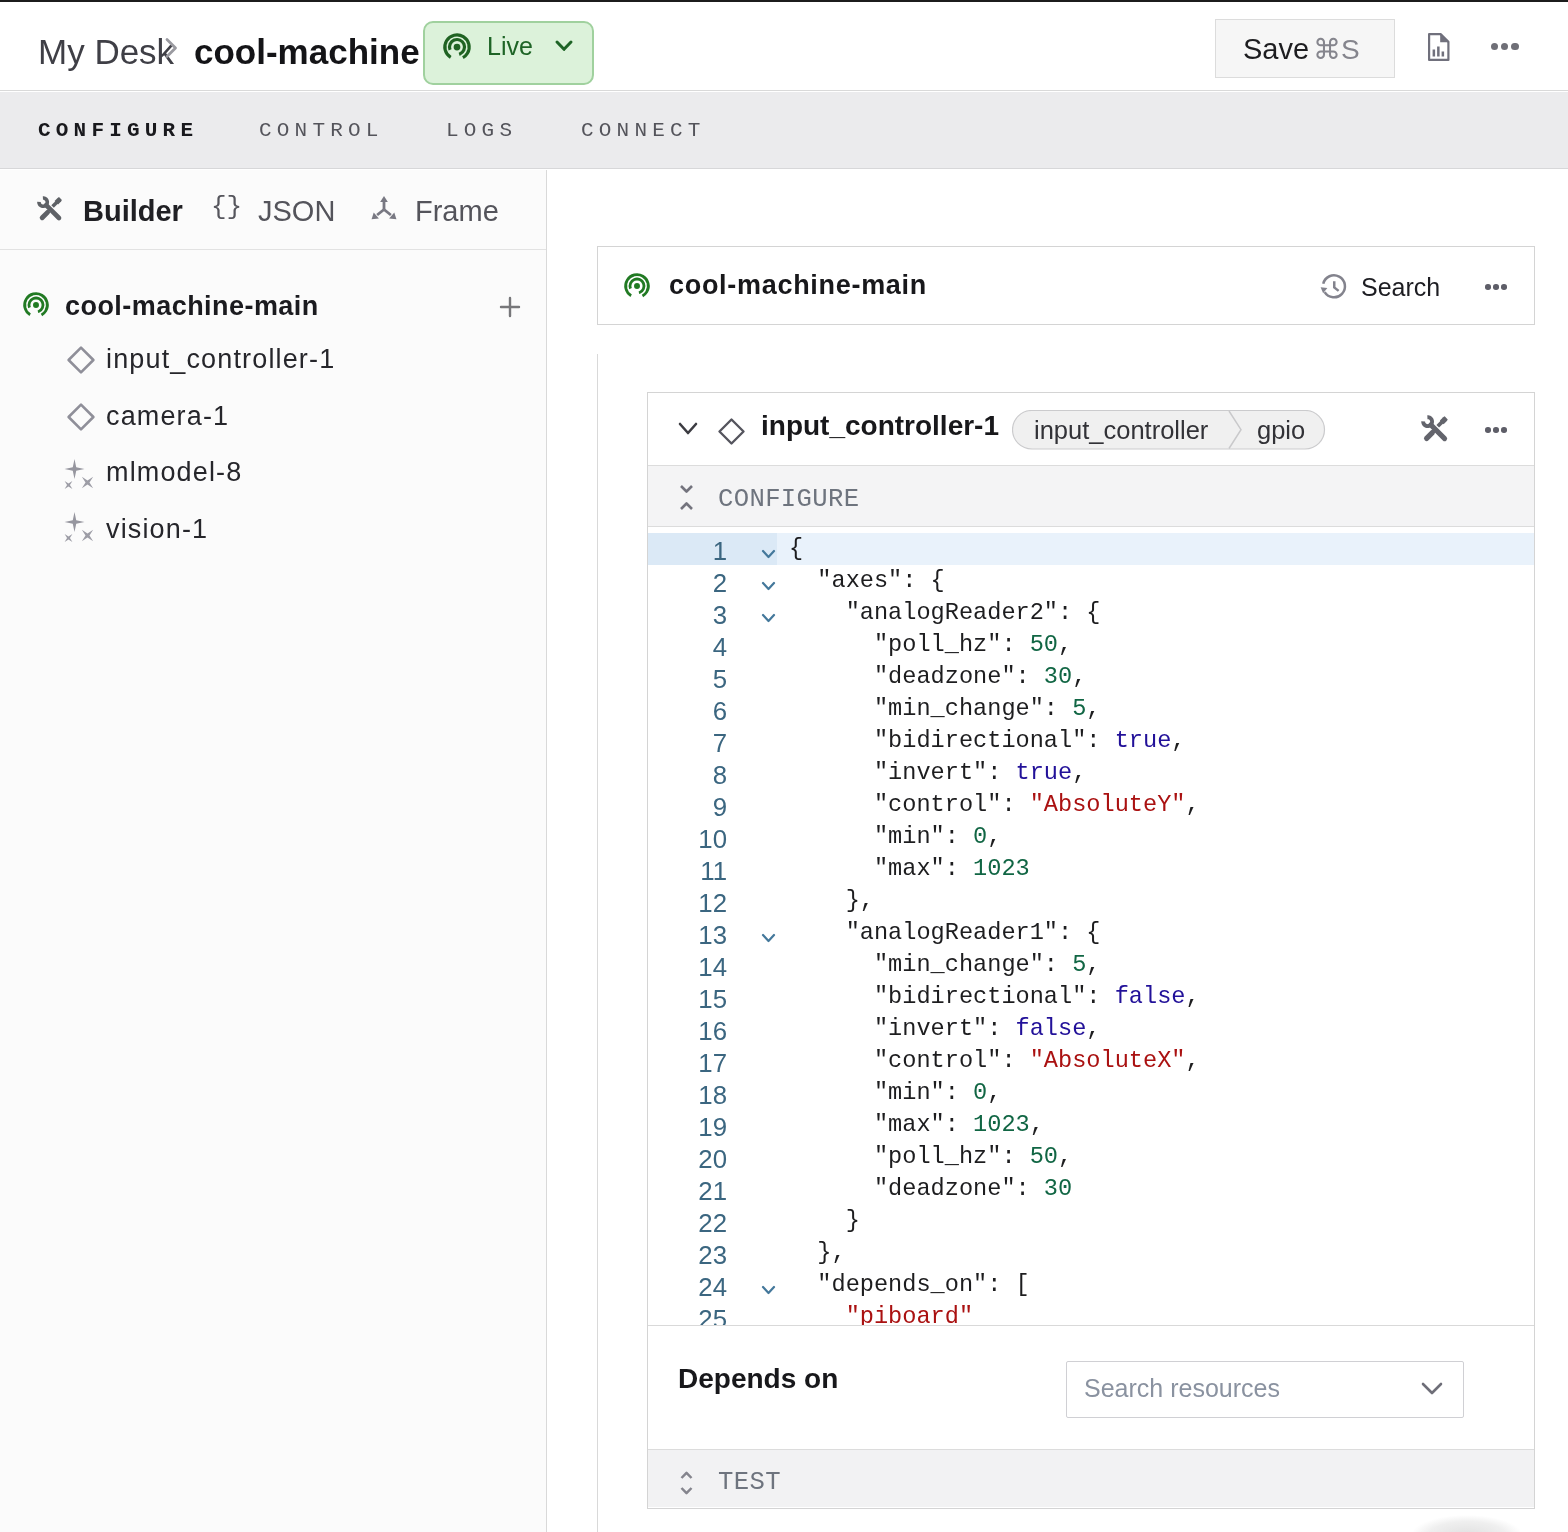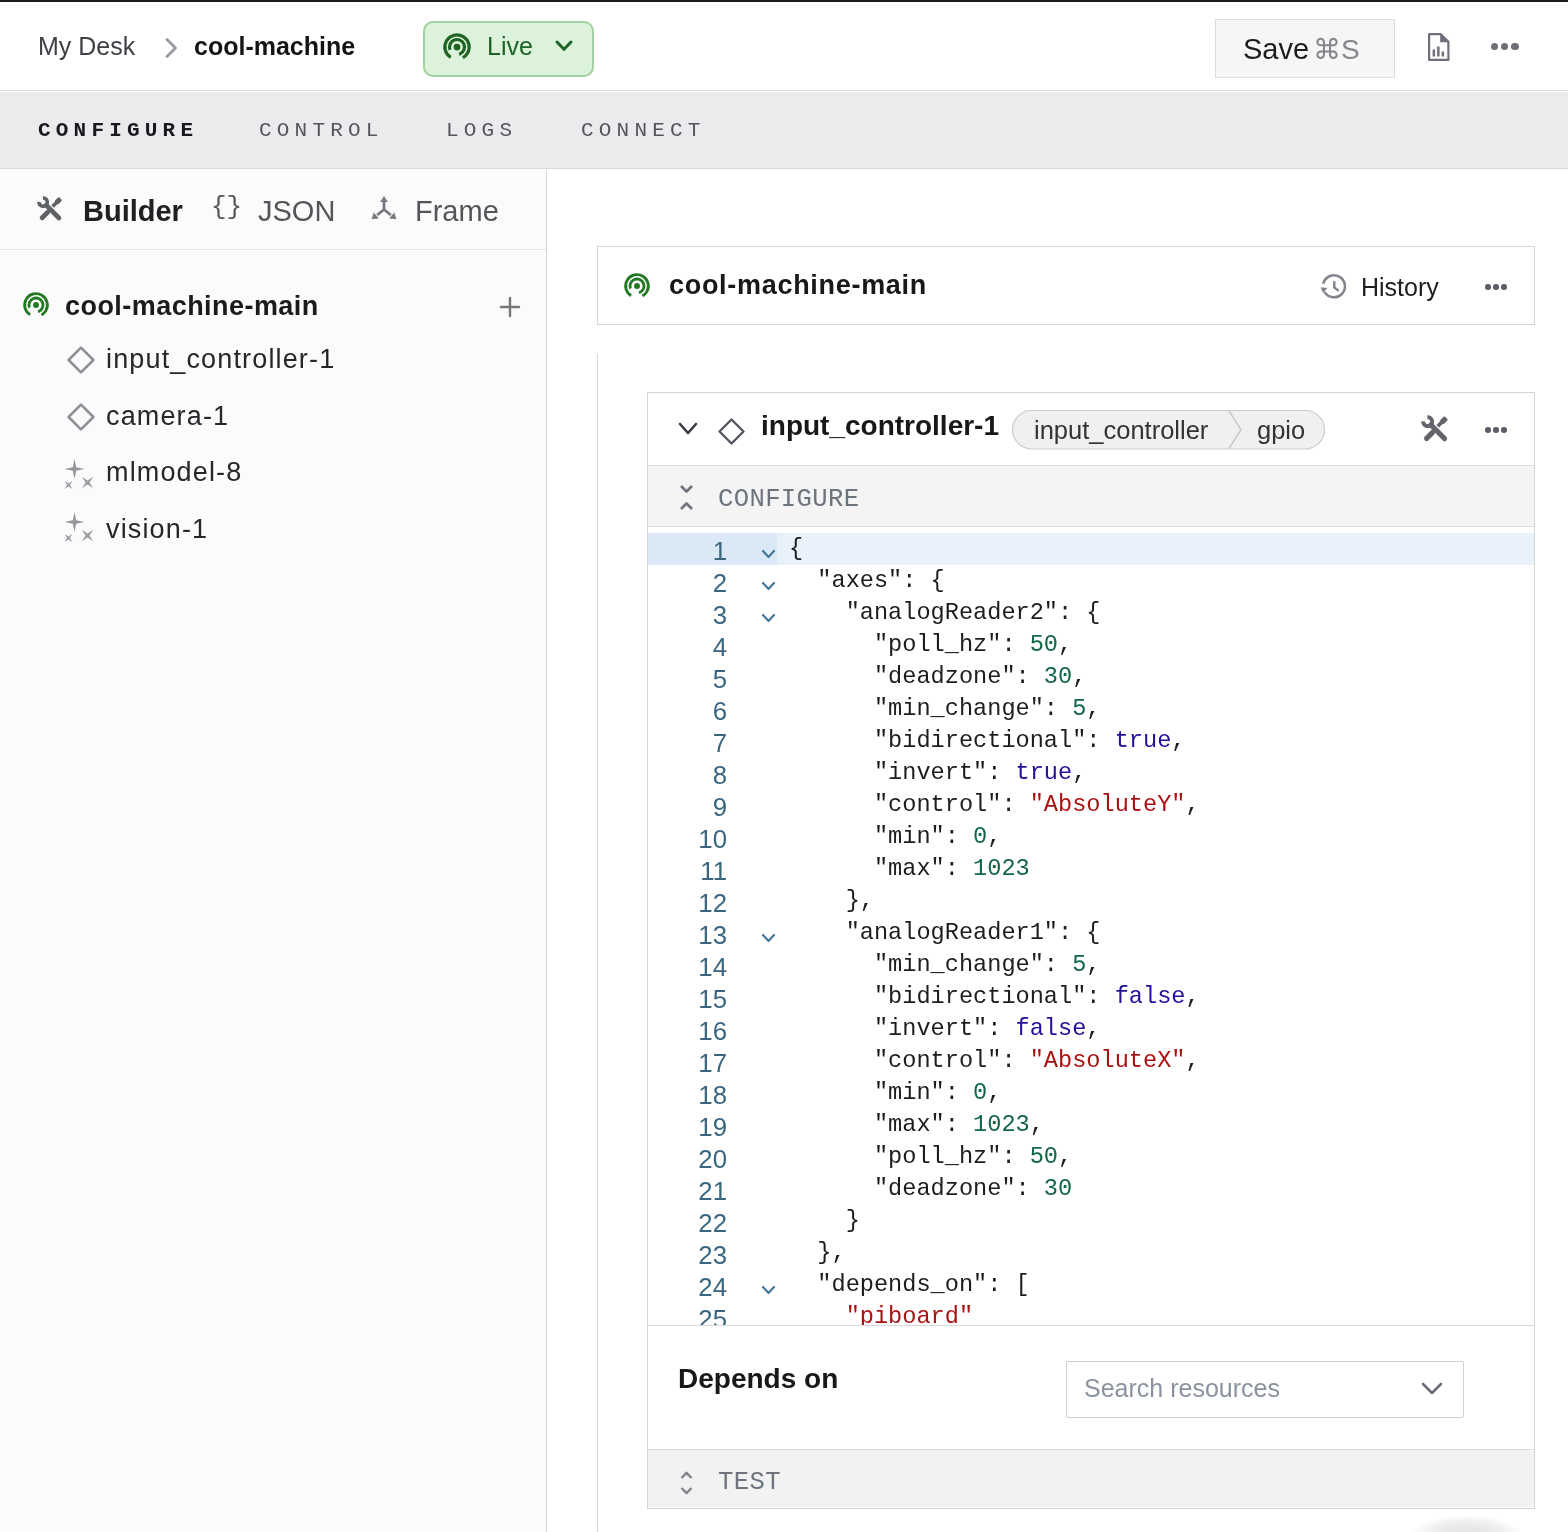--- a/index.html
+++ b/index.html
@@ -5,25 +5,25 @@
 * { margin:0; padding:0; box-sizing:border-box; }
 html,body { width:1568px; height:1532px; background:#fff; font-family:"Liberation Sans", sans-serif; overflow:hidden; }
 .abs { position:absolute; }
 #page { position:relative; width:1568px; height:1532px; }
 
 
 #topedge { left:0; top:0; width:1568px; height:2px; background:#1c1c1c; }
 
 
 #topbar { left:0; top:2px; width:1568px; height:89px; background:#fff; border-bottom:1px solid #d9d9d9; }
-.crumb { top:30px; font-size:25px; }
+.crumb { top:30px; font-size:35px; }
 #crumb1 { left:38px; color:#3f3f46; }
 #crumbsep { left:160px; top:33px; }
 #crumb2 { left:194px; color:#141417; font-weight:bold; }
-#livepill { left:423px; top:19px; width:171px; height:56px; background:#dcf2da; border:2px solid #a0d19e; border-radius:10px; }
+#livepill { left:423px; top:19px; width:171px; height:64px; background:#dcf2da; border:2px solid #a0d19e; border-radius:10px; }
 #livetext { left:62px; top:9px; font-size:25px; color:#1e6426; }
 #saveb { left:1215px; top:17px; width:180px; height:59px; background:#f6f6f6; border:1px solid #dcdcdc; }
 #savetext { left:27px; top:13px; font-size:29px; color:#1d1d20; }
 #savekbd { left:97px; top:13px; font-size:28px; color:#85858d; }
 .dots { display:flex; gap:3px; align-items:center; }
 .dot { width:7.2px; height:7.2px; border-radius:50%; background:#6f6f77; }
 .dots.sm { gap:2.6px; }
 .dots.sm .dot { width:5.6px; height:5.6px; background:#5e5e68; }
 #topdots { left:1491px; top:41px; }
 
@@ -202,21 +202,21 @@
       <circle cx="16" cy="16" r="13" fill="none" stroke="#217a23" stroke-width="3.2" stroke-dasharray="67.7 14" transform="rotate(121 16 16)"></circle>
     </svg>
     <span class="abs" id="mctitle">cool-machine-main</span>
     <svg class="abs" width="30" height="30" viewBox="0 0 24 24" style="left:721px; top:25px;">
       <g fill="none" stroke="#83838d" stroke-width="2">
         <path d="M4.5 16.1 A8.8 8.8 0 1 0 3.4 9.4"></path>
         <path d="M12.2 7.3 L12.2 12.4 L15.7 15.1"></path>
       </g>
       <path d="M1.3 12.2 L6.7 12.7 L3.3 17.0 Z" fill="#83838d"></path>
     </svg>
-    <span class="abs" id="mchist">History</span>
+    <span class="abs" id="mchist">Search</span>
     <div class="abs dots sm" id="mcdots">
         <div class="dot"></div>
         <div class="dot"></div>
         <div class="dot"></div>
       </div>
   </div>
   <div class="abs" id="sectline"></div>
 
   <div class="abs" id="rescard">
     <div class="abs" id="reshead">

